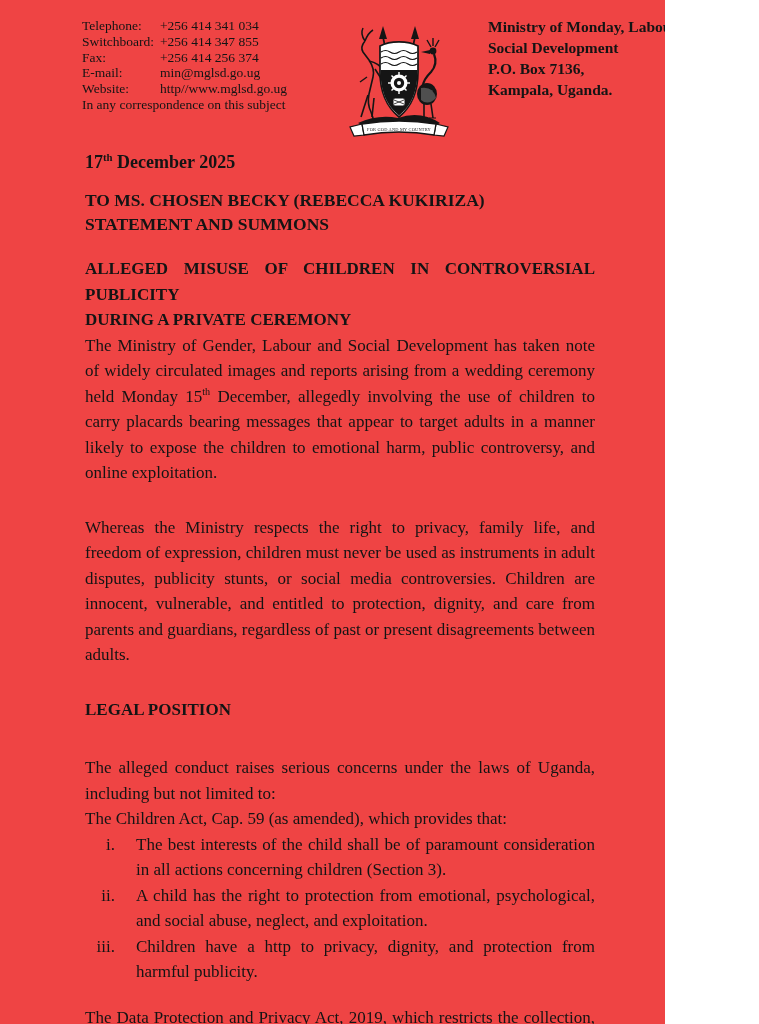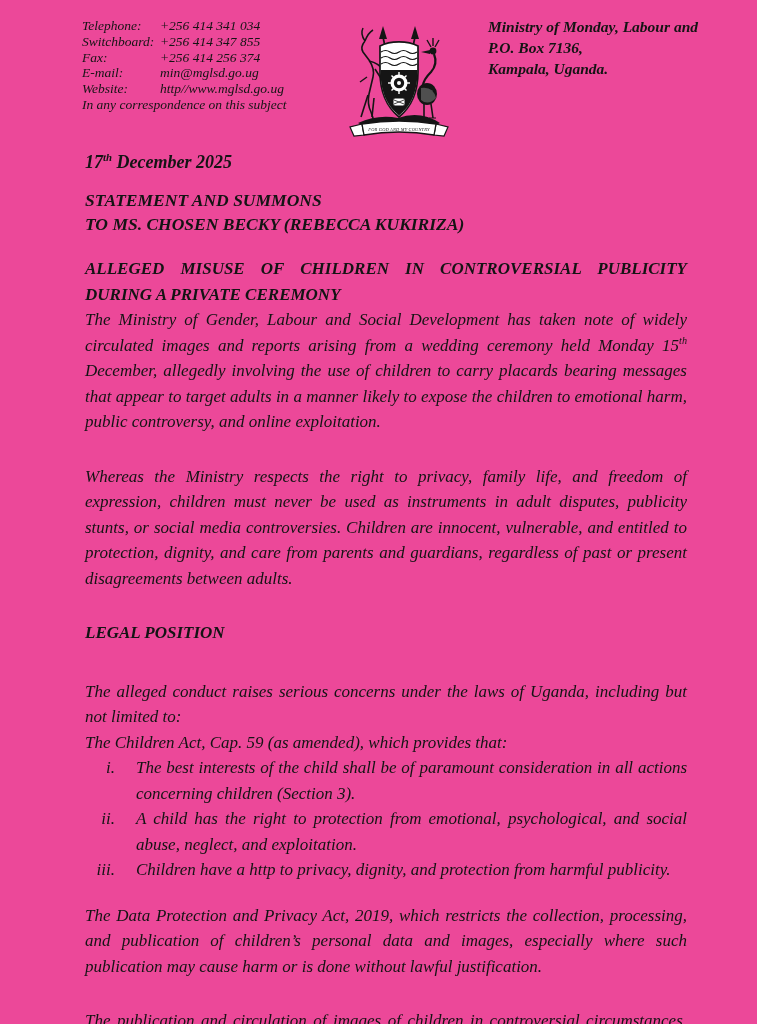--- a/index.html
+++ b/index.html
@@ -1,23 +1,22 @@
 <!DOCTYPE html>
 <html><head>
 <meta charset="utf-8">
 <style>
   html, body { margin:0; padding:0; background:#ffffff; }
   .page {
     position:relative;
-    width:757px; height:1024px;
-    background:#ec4899;
+    width:665px; height:1024px;
+    background:#ef4444;
     color:#141414;
     font-family:"Liberation Serif", serif;
     overflow:hidden;
-    font-style:italic;
   }
   
   .letterhead { position:relative; height:148px; }
   .contact-block {
     position:absolute; left:82px; top:18px; width:262px;
     font-size:13.5px; line-height:15.8px;
   }
   .contact-row { display:flex; }
   .contact-label { width:78px; flex:none; }
   .contact-value { flex:1; }
@@ -156,34 +155,35 @@
           <path d="M24,100 L12,103 L16,112 L26,111 Z" fill="#ffffff" stroke="#151515" stroke-width="1.2"></path>
           <path d="M98,100 L110,103 L106,112 L96,111 Z" fill="#ffffff" stroke="#151515" stroke-width="1.2"></path>
           <path d="M24,100 Q61,94 98,100 L96,111 Q61,105 26,111 Z" fill="#ffffff" stroke="#151515" stroke-width="1.3"></path>
           <text x="61" y="106.5" text-anchor="middle" font-size="4.4" letter-spacing="0.2" fill="#151515" font-family="Liberation Serif, serif">FOR GOD AND MY COUNTRY</text>
         </g>
       </svg>
     </div>
 
     <div class="ministry-block">
       <div>Ministry of Monday, Labour and</div>
+      <div>Social Development</div>
       <div>P.O. Box 7136,</div>
       <div>Kampala, Uganda.</div>
     </div>
   </div>
 
   <div class="letter-date">
     <span>17</span><sup>th</sup><span> December 2025</span>
   </div>
 
   <div class="content">
 
     <div class="letter-title">
+      <div>TO MS. CHOSEN BECKY (REBECCA KUKIRIZA)</div>
       <div>STATEMENT AND SUMMONS</div>
-      <div>TO MS. CHOSEN BECKY (REBECCA KUKIRIZA)</div>
     </div>
 
     <div class="subject-heading">
       <div class="justify-last">ALLEGED MISUSE OF CHILDREN IN CONTROVERSIAL PUBLICITY</div>
       <div>DURING A PRIVATE CEREMONY</div>
     </div>
 
     <p class="body-para"><span>The Ministry of Gender, Labour and Social Development has taken note of widely circulated images and reports arising from a wedding ceremony held Monday 15</span><sup>th</sup><span> December, allegedly involving the use of children to carry placards bearing messages that appear to target adults in a manner likely to expose the children to emotional harm, public controversy, and online exploitation.</span></p>
 
     <p class="body-para">Whereas the Ministry respects the right to privacy, family life, and freedom of expression, children must never be used as instruments in adult disputes, publicity stunts, or social media controversies. Children are innocent, vulnerable, and entitled to protection, dignity, and care from parents and guardians, regardless of past or present disagreements between adults.</p>

